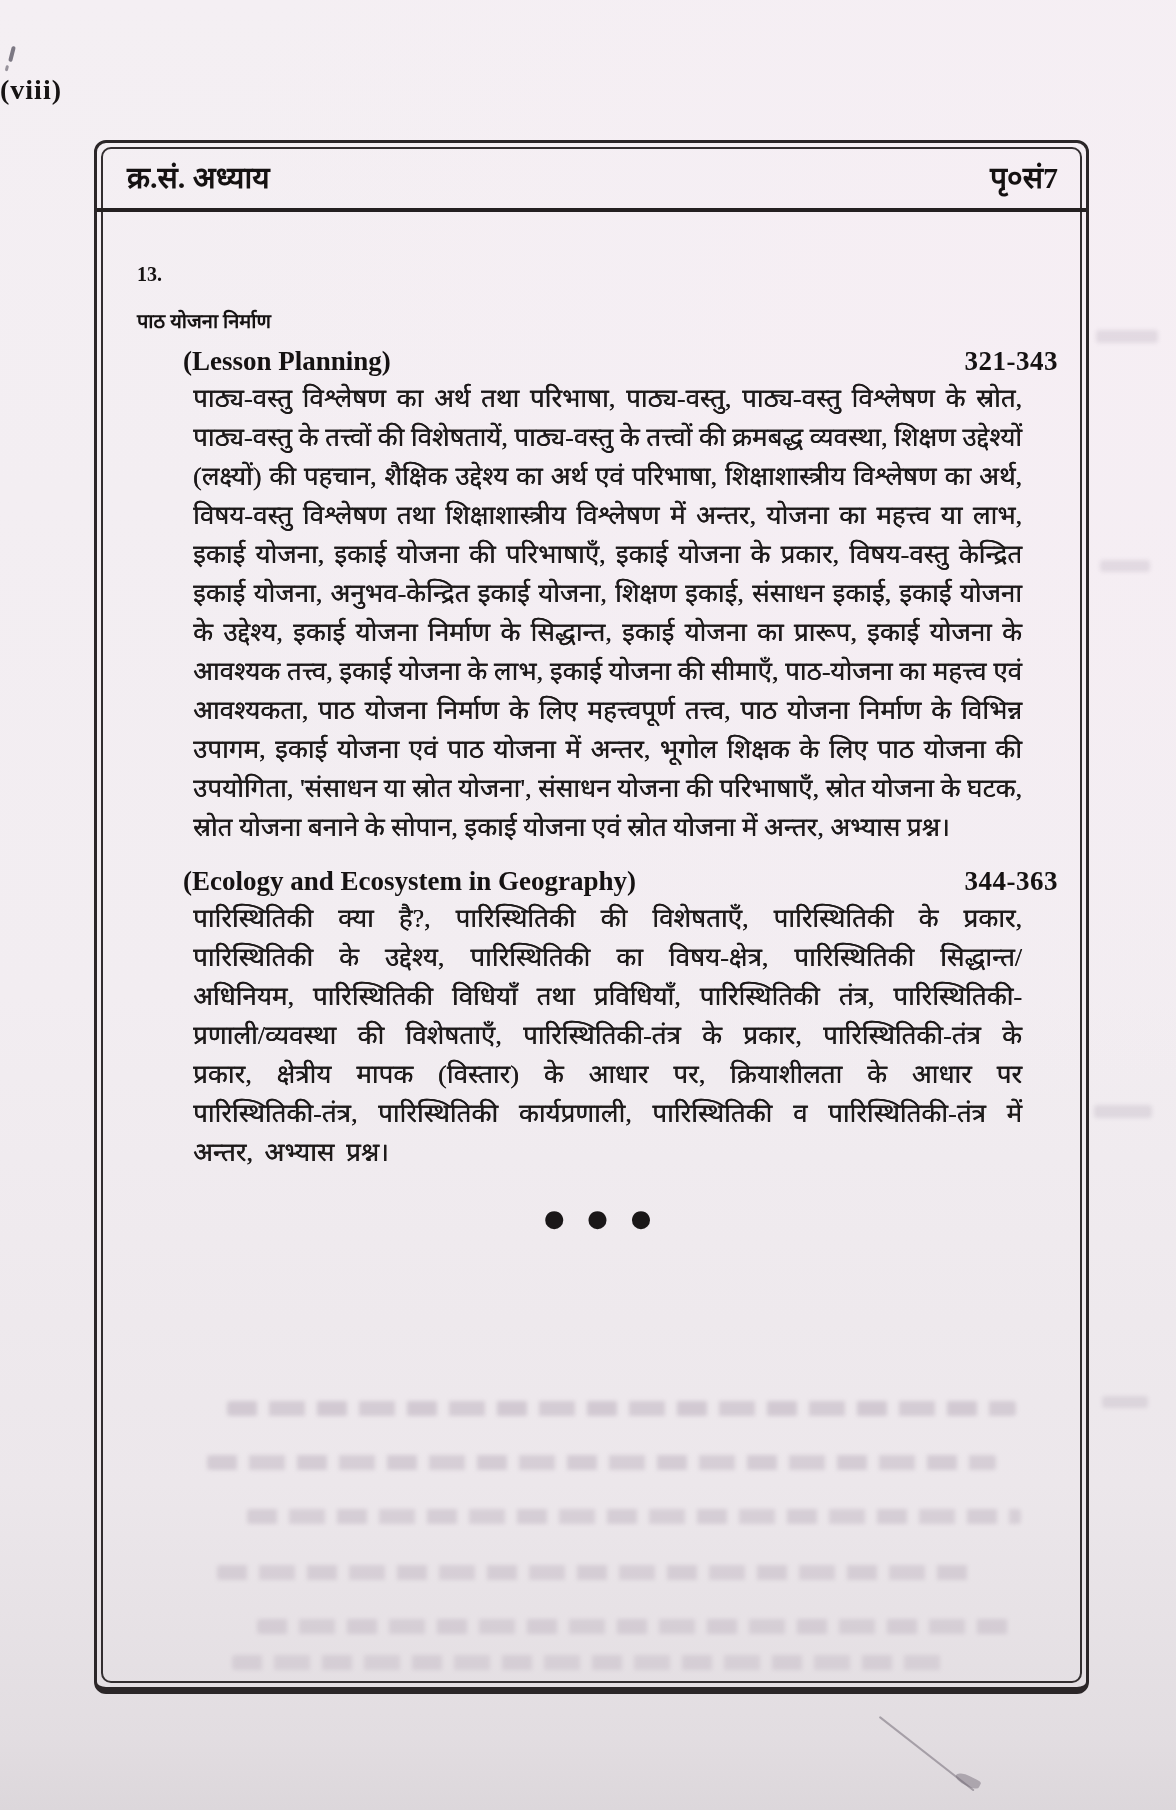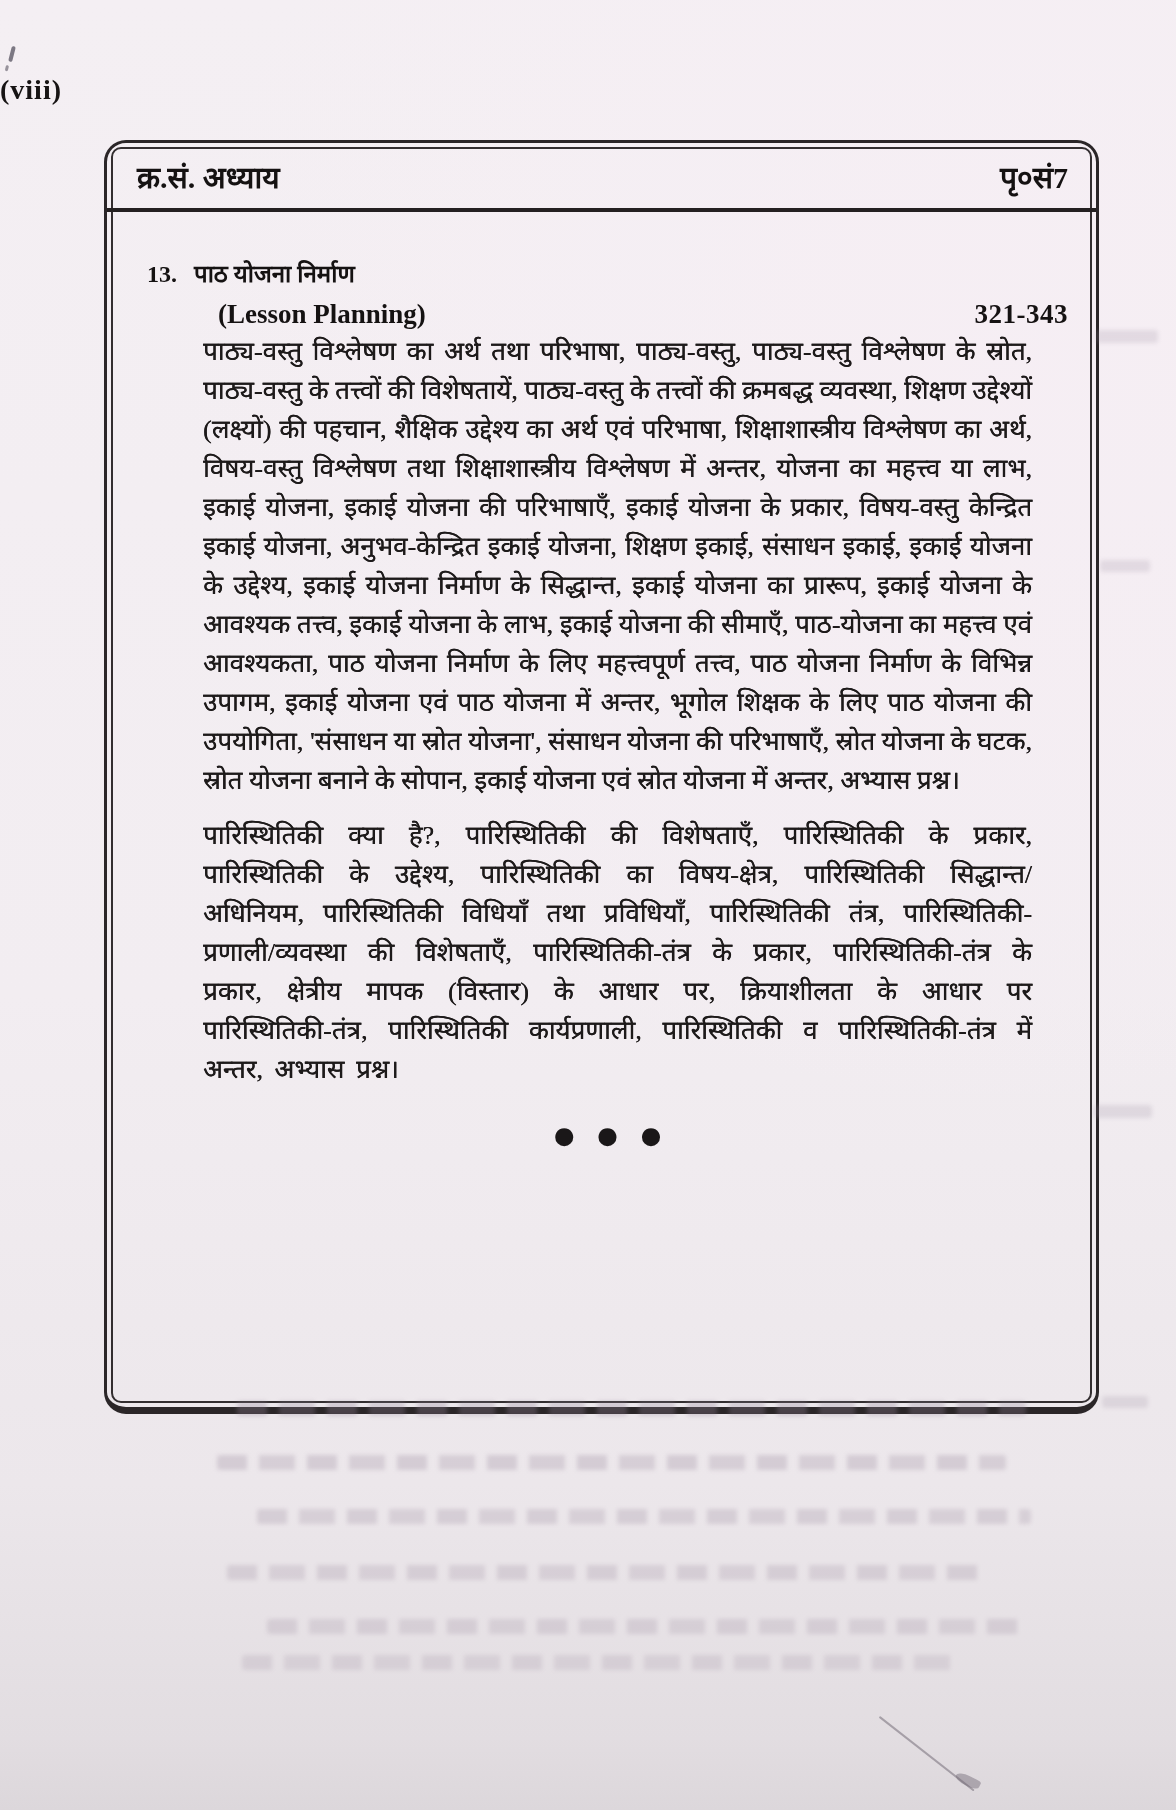--- a/index.html
+++ b/index.html
@@ -9,42 +9,42 @@
       radial-gradient(120% 70% at 85% 20%, rgba(246,238,244,.9) 0%, rgba(246,238,244,0) 60%),
       linear-gradient(180deg,#f4eff3 0%,#f2edf1 55%,#ece7eb 82%,#e2dde1 96%,#dcd7db 100%);
     font-family:"Liberation Serif","DejaVu Serif",serif;
     color:#1b1818;
   }
   .folio{
     position:absolute;top:74px;left:0;width:100%;text-align:left;
     font-weight:bold;font-size:28px;letter-spacing:1px;color:#171414;
   }
   .frame{
-    position:absolute;left:104px;top:140px;width:995px;height:1274px;box-sizing:border-box;
-    border:3px solid #2b2628;border-bottom-width:7px;border-radius:22px;
+    position:absolute;left:94px;top:140px;width:995px;height:1554px;box-sizing:border-box;
+    border:3px solid #2b2628;border-bottom-width:7px;border-radius:12px;
   }
   .frame::before{
     content:"";position:absolute;inset:4px;border:2px solid #332e30;border-radius:10px;pointer-events:none;
   }
   .frame-header{
     position:relative;display:flex;justify-content:space-between;align-items:baseline;
     padding:17px 28px 12px 30px;border-bottom:4px solid #242021;
     font-weight:bold;font-size:30px;line-height:1.2;color:#151212;
   }
   .content{position:relative;padding:24px 28px 0 40px;}
   .para{
     margin:0 36px 0 56px;font-size:26px;line-height:39px;text-align:justify;
     text-shadow:0.3px 0 0 currentColor;color:#1d1a1a;
   }
   .entry{margin-top:16px;}
-  .entry-title{display:flex;font-size:24px;font-weight:bold;line-height:44px;color:#151212;}
+  .entry-title{display:flex;font-size:20px;font-weight:bold;line-height:44px;color:#151212;flex-direction:column;}
   .entry-title .num{flex:0 0 47px;}
   .entry-sub{
     display:flex;justify-content:space-between;align-items:baseline;
-    margin-left:71px;font-size:27px;font-weight:bold;line-height:36px;color:#151212;
+    margin-left:46px;font-size:27px;font-weight:bold;line-height:36px;color:#151212;
   }
   .entry-sub .pages{letter-spacing:.5px;}
   .para.wide{word-spacing:5px;}
   .ornament{
     text-align:center;font-size:42px;line-height:40px;letter-spacing:18px;
     margin-top:26px;color:#1a1718;text-indent:18px;
   }
   
   .ghost{
     position:absolute;height:15px;border-radius:3px;filter:blur(2px);opacity:.55;
@@ -96,20 +96,24 @@
           <span class="title-hi" lang="hi">पाठ योजना निर्माण</span>
         </div>
         <div class="entry-sub">
           <span class="title-en">(Lesson Planning)</span>
           <span class="pages">321-343</span>
         </div>
         <p class="para" lang="hi">पाठ्य-वस्तु विश्लेषण का अर्थ तथा परिभाषा, पाठ्य-वस्तु, पाठ्य-वस्तु विश्लेषण के स्रोत, पाठ्य-वस्तु के तत्त्वों की विशेषतायें, पाठ्य-वस्तु के तत्त्वों की क्रमबद्ध व्यवस्था, शिक्षण उद्देश्यों (लक्ष्यों) की पहचान, शैक्षिक उद्देश्य का अर्थ एवं परिभाषा, शिक्षाशास्त्रीय विश्लेषण का अर्थ, विषय-वस्तु विश्लेषण तथा शिक्षाशास्त्रीय विश्लेषण में अन्तर, योजना का महत्त्व या लाभ, इकाई योजना, इकाई योजना की परिभाषाएँ, इकाई योजना के प्रकार, विषय-वस्तु केन्द्रित इकाई योजना, अनुभव-केन्द्रित इकाई योजना, शिक्षण इकाई, संसाधन इकाई, इकाई योजना के उद्देश्य, इकाई योजना निर्माण के सिद्धान्त, इकाई योजना का प्रारूप, इकाई योजना के आवश्यक तत्त्व, इकाई योजना के लाभ, इकाई योजना की सीमाएँ, पाठ-योजना का महत्त्व एवं आवश्यकता, पाठ योजना निर्माण के लिए महत्त्वपूर्ण तत्त्व, पाठ योजना निर्माण के विभिन्न उपागम, इकाई योजना एवं पाठ योजना में अन्तर, भूगोल शिक्षक के लिए पाठ योजना की उपयोगिता, 'संसाधन या स्रोत योजना', संसाधन योजना की परिभाषाएँ, स्रोत योजना के घटक, स्रोत योजना बनाने के सोपान, इकाई योजना एवं स्रोत योजना में अन्तर, अभ्यास प्रश्न।</p>
       </div>
 
       <div class="entry">
+        <div class="entry-sub">
+          <span class="title-en">(Ecology and Ecosystem in Geography)</span>
+          <span class="pages">344-363</span>
+        </div>
         <p class="para wide" lang="hi">पारिस्थितिकी क्या है?, पारिस्थितिकी की विशेषताएँ, पारिस्थितिकी के प्रकार, पारिस्थितिकी के उद्देश्य, पारिस्थितिकी का विषय-क्षेत्र, पारिस्थितिकी सिद्धान्त/अधिनियम, पारिस्थितिकी विधियाँ तथा प्रविधियाँ, पारिस्थितिकी तंत्र, पारिस्थितिकी-प्रणाली/व्यवस्था की विशेषताएँ, पारिस्थितिकी-तंत्र के प्रकार, पारिस्थितिकी-तंत्र के प्रकार, क्षेत्रीय मापक (विस्तार) के आधार पर, क्रियाशीलता के आधार पर पारिस्थितिकी-तंत्र, पारिस्थितिकी कार्यप्रणाली, पारिस्थितिकी व पारिस्थितिकी-तंत्र में अन्तर, अभ्यास प्रश्न।</p>
       </div>
 
       <div class="ornament">●●●</div>
 
     </div>
 
     <div class="ghost" style="top:1258px;left:130px;right:70px;"></div>
     <div class="ghost" style="top:1312px;left:110px;right:90px;opacity:.5;"></div>
     <div class="ghost" style="top:1366px;left:150px;right:65px;opacity:.45;"></div>

